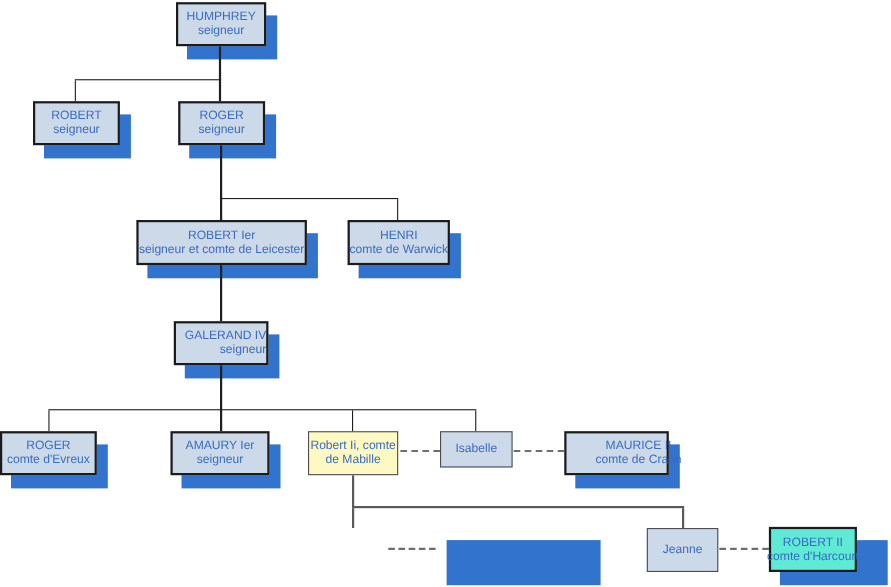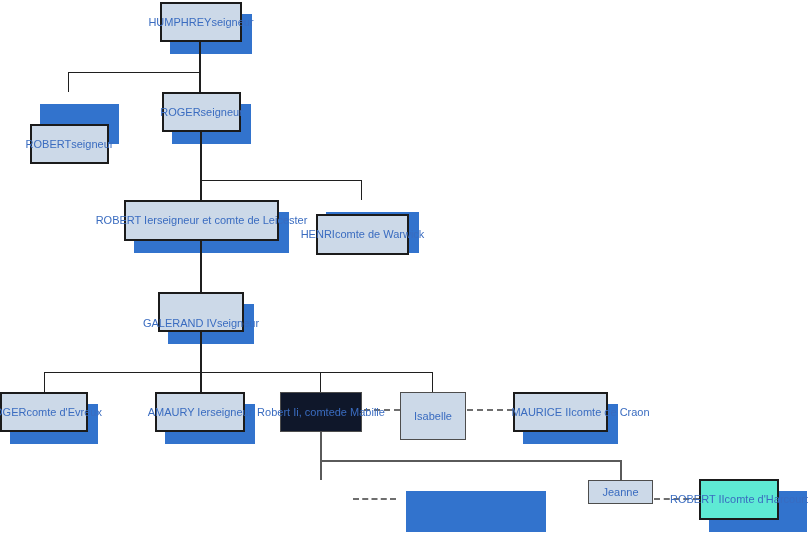--- a/index.html
+++ b/index.html
@@ -3,21 +3,21 @@
 <meta charset="utf-8">
 <style>
   html,body{margin:0;padding:0;background:#ffffff;}
   .stage{
     position:relative;width:810px;height:534px;background:#ffffff;overflow:hidden;
     font-family:"Liberation Sans",sans-serif;
   }
   .shadow{position:absolute;}
   .node{
     position:absolute;box-sizing:border-box;
-    display:flex;flex-direction:row;align-items:center;justify-content:center;
+    display:flex;flex-direction:column;align-items:center;justify-content:center;
     text-align:center;font-size:11px;line-height:13px;cursor:default;
   }
   .node span{display:block;white-space:nowrap;}
   .seg{position:absolute;}
   .dash{position:absolute;height:0;}
 </style>
 </head>
 <body>
 
 <div class="stage" id="stage" style="background: rgb(255, 255, 255);">
@@ -49,59 +49,59 @@
     <div class="seg" style="left: 320px; top: 462px; width: 2px; height: 18px; background: rgb(90, 90, 90);"></div>
     <div class="seg" style="left: 620px; top: 462px; width: 2px; height: 18px; background: rgb(90, 90, 90);"></div>
     <div class="dash" style="left: 364px; top: 409px; width: 36px; border-top: 2px dashed rgb(110, 110, 110);"></div>
     <div class="dash" style="left: 467px; top: 409px; width: 46px; border-top: 2px dashed rgb(110, 110, 110);"></div>
     <div class="dash" style="left: 353px; top: 498px; width: 43px; border-top: 2px dashed rgb(110, 110, 110);"></div>
     <div class="dash" style="left: 654px; top: 498px; width: 45px; border-top: 2px dashed rgb(110, 110, 110);"></div>
     <div class="node" style="left: 160px; top: 2px; width: 82px; height: 40px; background: rgb(204, 217, 232); color: rgb(58, 108, 192); border: 2px solid rgb(27, 27, 27);">
       <span>HUMPHREY</span>
       <span>seigneur</span>
     </div>
-    <div class="node" style="left: 30px; top: 92px; width: 79px; height: 40px; background: rgb(204, 217, 232); color: rgb(58, 108, 192); border: 2px solid rgb(27, 27, 27); margin-top: 32px;">
+    <div class="node" style="left: 30px; top: 92px; width: 79px; height: 40px; background: rgb(204, 217, 232); color: rgb(58, 108, 192); border: 2px solid rgb(27, 27, 27);">
       <span>ROBERT</span>
       <span>seigneur</span>
     </div>
     <div class="node" style="left: 162px; top: 92px; width: 79px; height: 40px; background: rgb(204, 217, 232); color: rgb(58, 108, 192); border: 2px solid rgb(27, 27, 27);">
       <span>ROGER</span>
       <span>seigneur</span>
     </div>
     <div class="node" style="left: 124px; top: 200px; width: 155px; height: 41px; background: rgb(204, 217, 232); color: rgb(58, 108, 192); border: 2px solid rgb(27, 27, 27);">
       <span>ROBERT Ier</span>
       <span>seigneur et comte de Leicester</span>
     </div>
-    <div class="node" style="left: 316px; top: 200px; width: 93px; height: 41px; background: rgb(204, 217, 232); color: rgb(58, 108, 192); border: 2px solid rgb(27, 27, 27); margin-top: 14px;">
+    <div class="node" style="left: 316px; top: 200px; width: 93px; height: 41px; background: rgb(204, 217, 232); color: rgb(58, 108, 192); border: 2px solid rgb(27, 27, 27);">
       <span>HENRI</span>
       <span>comte de Warwick</span>
     </div>
     <div class="node" style="left: 158px; top: 292px; width: 86px; height: 40px; background: rgb(204, 217, 232); color: rgb(58, 108, 192); border: 2px solid rgb(27, 27, 27); align-items: flex-end;">
       <span>GALERAND IV</span>
       <span>seigneur</span>
     </div>
     <div class="node" style="left: 0px; top: 392px; width: 88px; height: 40px; background: rgb(204, 217, 232); color: rgb(58, 108, 192); border: 2px solid rgb(27, 27, 27);">
       <span>ROGER</span>
       <span>comte d'Evreux</span>
     </div>
     <div class="node" style="left: 155px; top: 392px; width: 90px; height: 40px; background: rgb(204, 217, 232); color: rgb(58, 108, 192); border: 2px solid rgb(27, 27, 27);">
       <span>AMAURY Ier</span>
       <span>seigneur</span>
     </div>
-    <div class="node" style="left: 280px; top: 392px; width: 82px; height: 40px; background: #0f172a; color: rgb(58, 108, 192); border: 1px solid rgb(77, 77, 77); text-align: center;">
+    <div class="node" style="left: 280px; top: 392px; width: 82px; height: 40px; background: #fef9c3; color: rgb(58, 108, 192); border: 1px solid rgb(77, 77, 77); text-align: center;">
       <span>Robert Ii, comte</span>
       <span>de Mabille</span>
     </div>
-    <div class="node" style="left: 400px; top: 392px; width: 66px; height: 48px; background: rgb(204, 217, 232); color: rgb(58, 108, 192); border: 1px solid rgb(77, 77, 77);">
+    <div class="node" style="left: 400px; top: 392px; width: 66px; height: 33px; background: rgb(204, 217, 232); color: rgb(58, 108, 192); border: 1px solid rgb(77, 77, 77);">
       <span>Isabelle</span>
     </div>
     <div class="node" style="left: 513px; top: 392px; width: 95px; height: 40px; background: rgb(204, 217, 232); color: rgb(58, 108, 192); border: 2px solid rgb(27, 27, 27); padding-left: 40px;">
       <span>MAURICE II</span>
       <span>comte de Craon</span>
     </div>
-    <div class="node" style="left: 588px; top: 480px; width: 65px; height: 24px; background: rgb(204, 217, 232); color: rgb(58, 108, 192); border: 1px solid rgb(77, 77, 77);">
+    <div class="node" style="left: 588px; top: 480px; width: 65px; height: 40px; background: rgb(204, 217, 232); color: rgb(58, 108, 192); border: 1px solid rgb(77, 77, 77);">
       <span>Jeanne</span>
     </div>
     <div class="node" style="left: 699px; top: 479px; width: 80px; height: 41px; background: #5eead4; color: rgb(58, 108, 192); border: 2px solid rgb(27, 27, 27);">
       <span>ROBERT II</span>
       <span>comte d'Harcourt</span>
     </div>
   </div>
 
 </body></html>

